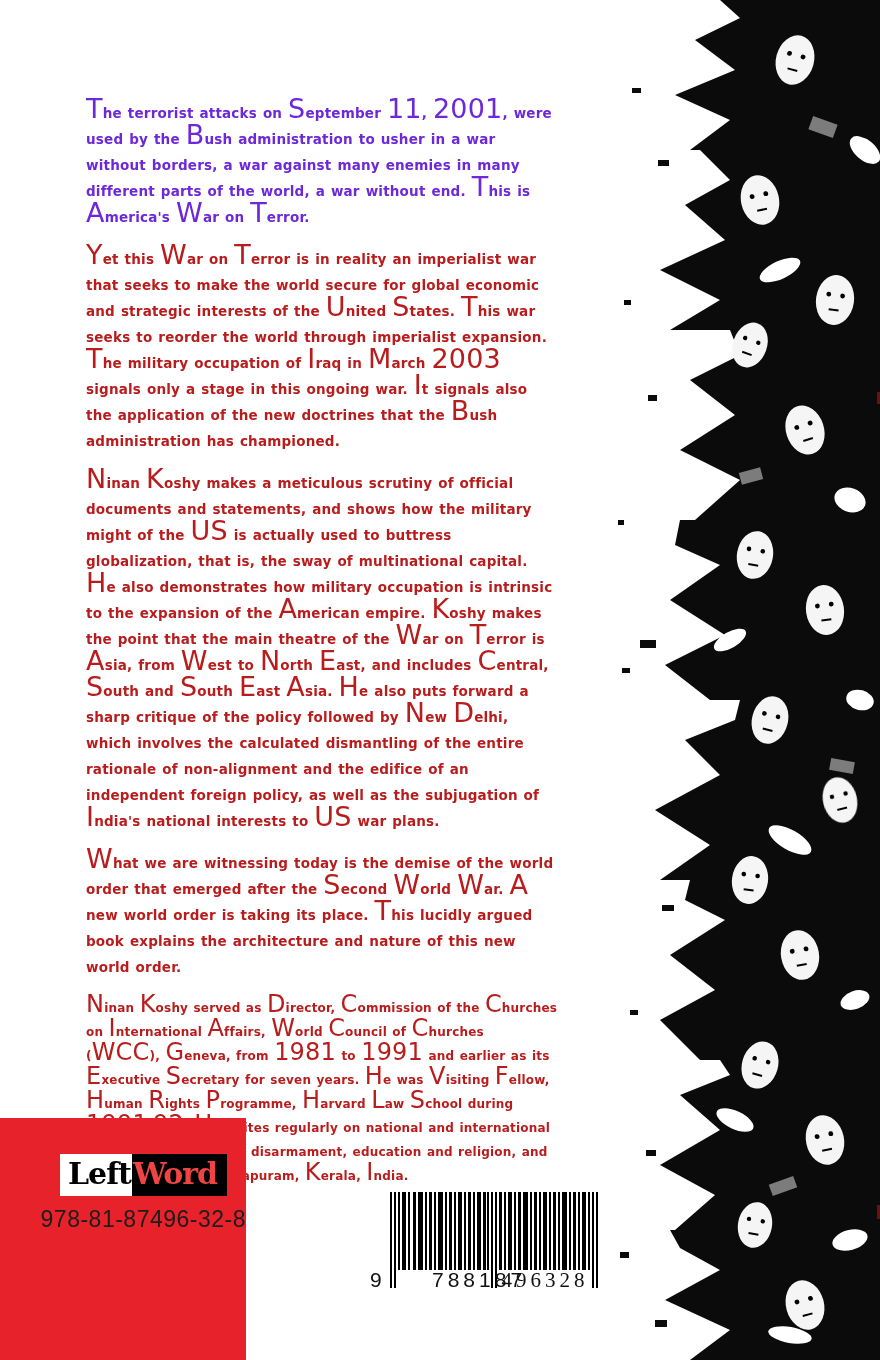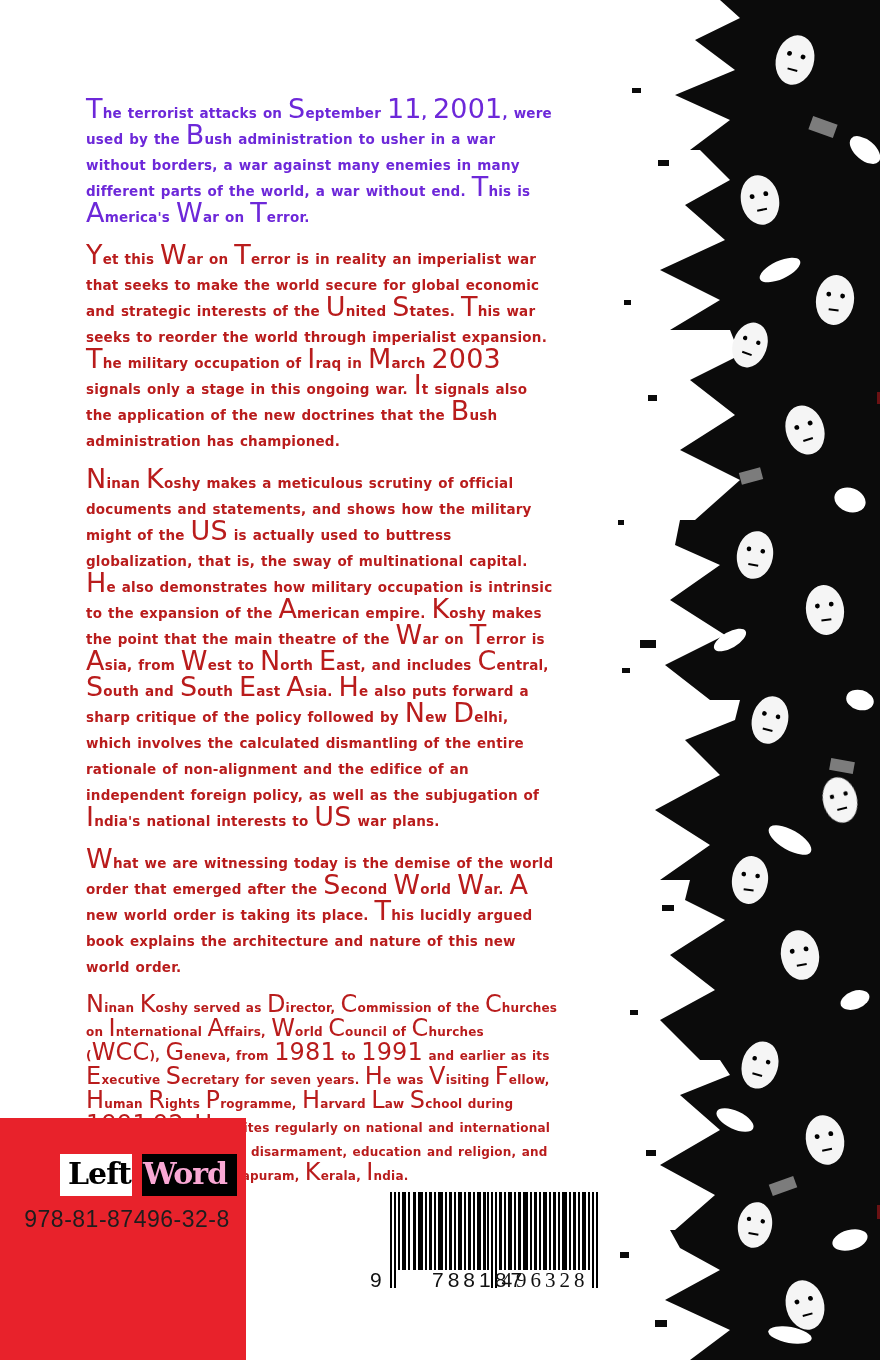--- a/index.html
+++ b/index.html
@@ -17,23 +17,23 @@
   .blurb p.bio{font-size:12px;line-height:24px;margin-top:6px;}
   .blurb .cap{font-size:2em;font-weight:400;line-height:0;}
   
   .photo-strip{position:absolute;left:600px;top:0;width:280px;height:1360px;}
   .photo-strip svg{display:block;width:280px;height:1360px;}
   
   .red-block{position:absolute;left:0;top:1118px;width:246px;height:242px;background:#e8222b;}
   .logo{position:absolute;left:60px;top:36px;white-space:nowrap;
         font-family:"DejaVu Serif",serif;font-weight:700;font-size:30px;line-height:1;letter-spacing:-1px;}
   .logo-left{display:inline-block;background:#ffffff;color:#000000;padding:5px 1px 7px 8px;}
-  .logo-word{display:inline-block;background:#000000;color:#f9a8d4;padding:5px 10px 7px 1px;margin-left:10px;}
+  .logo-word{display:inline-block;background:#000000;color:#ef4444;padding:5px 10px 7px 1px;}
   .isbn,.site{
-    position:absolute;left:0;width:100%;text-align:center;padding-left:8px;box-sizing:border-box;
+    position:absolute;left:0;width:100%;text-align:right;padding-left:8px;box-sizing:border-box;
     font-family:"Liberation Sans",sans-serif;font-size:23px;color:#1d1d1d;letter-spacing:0.5px;
   }
   .isbn{top:88px;}
   .site{top:152px;}
   
   .barcode{position:absolute;left:370px;top:1192px;width:232px;height:108px;}
   .barcode svg{position:absolute;left:18px;top:0;}
   .bc-digit{position:absolute;font-family:"Liberation Sans",sans-serif;font-size:21px;color:#111;top:76px;}
   .bc-9{left:0;}
   .bc-g1{left:30px;width:88px;text-align:center;letter-spacing:4px;margin-left:32px;}

